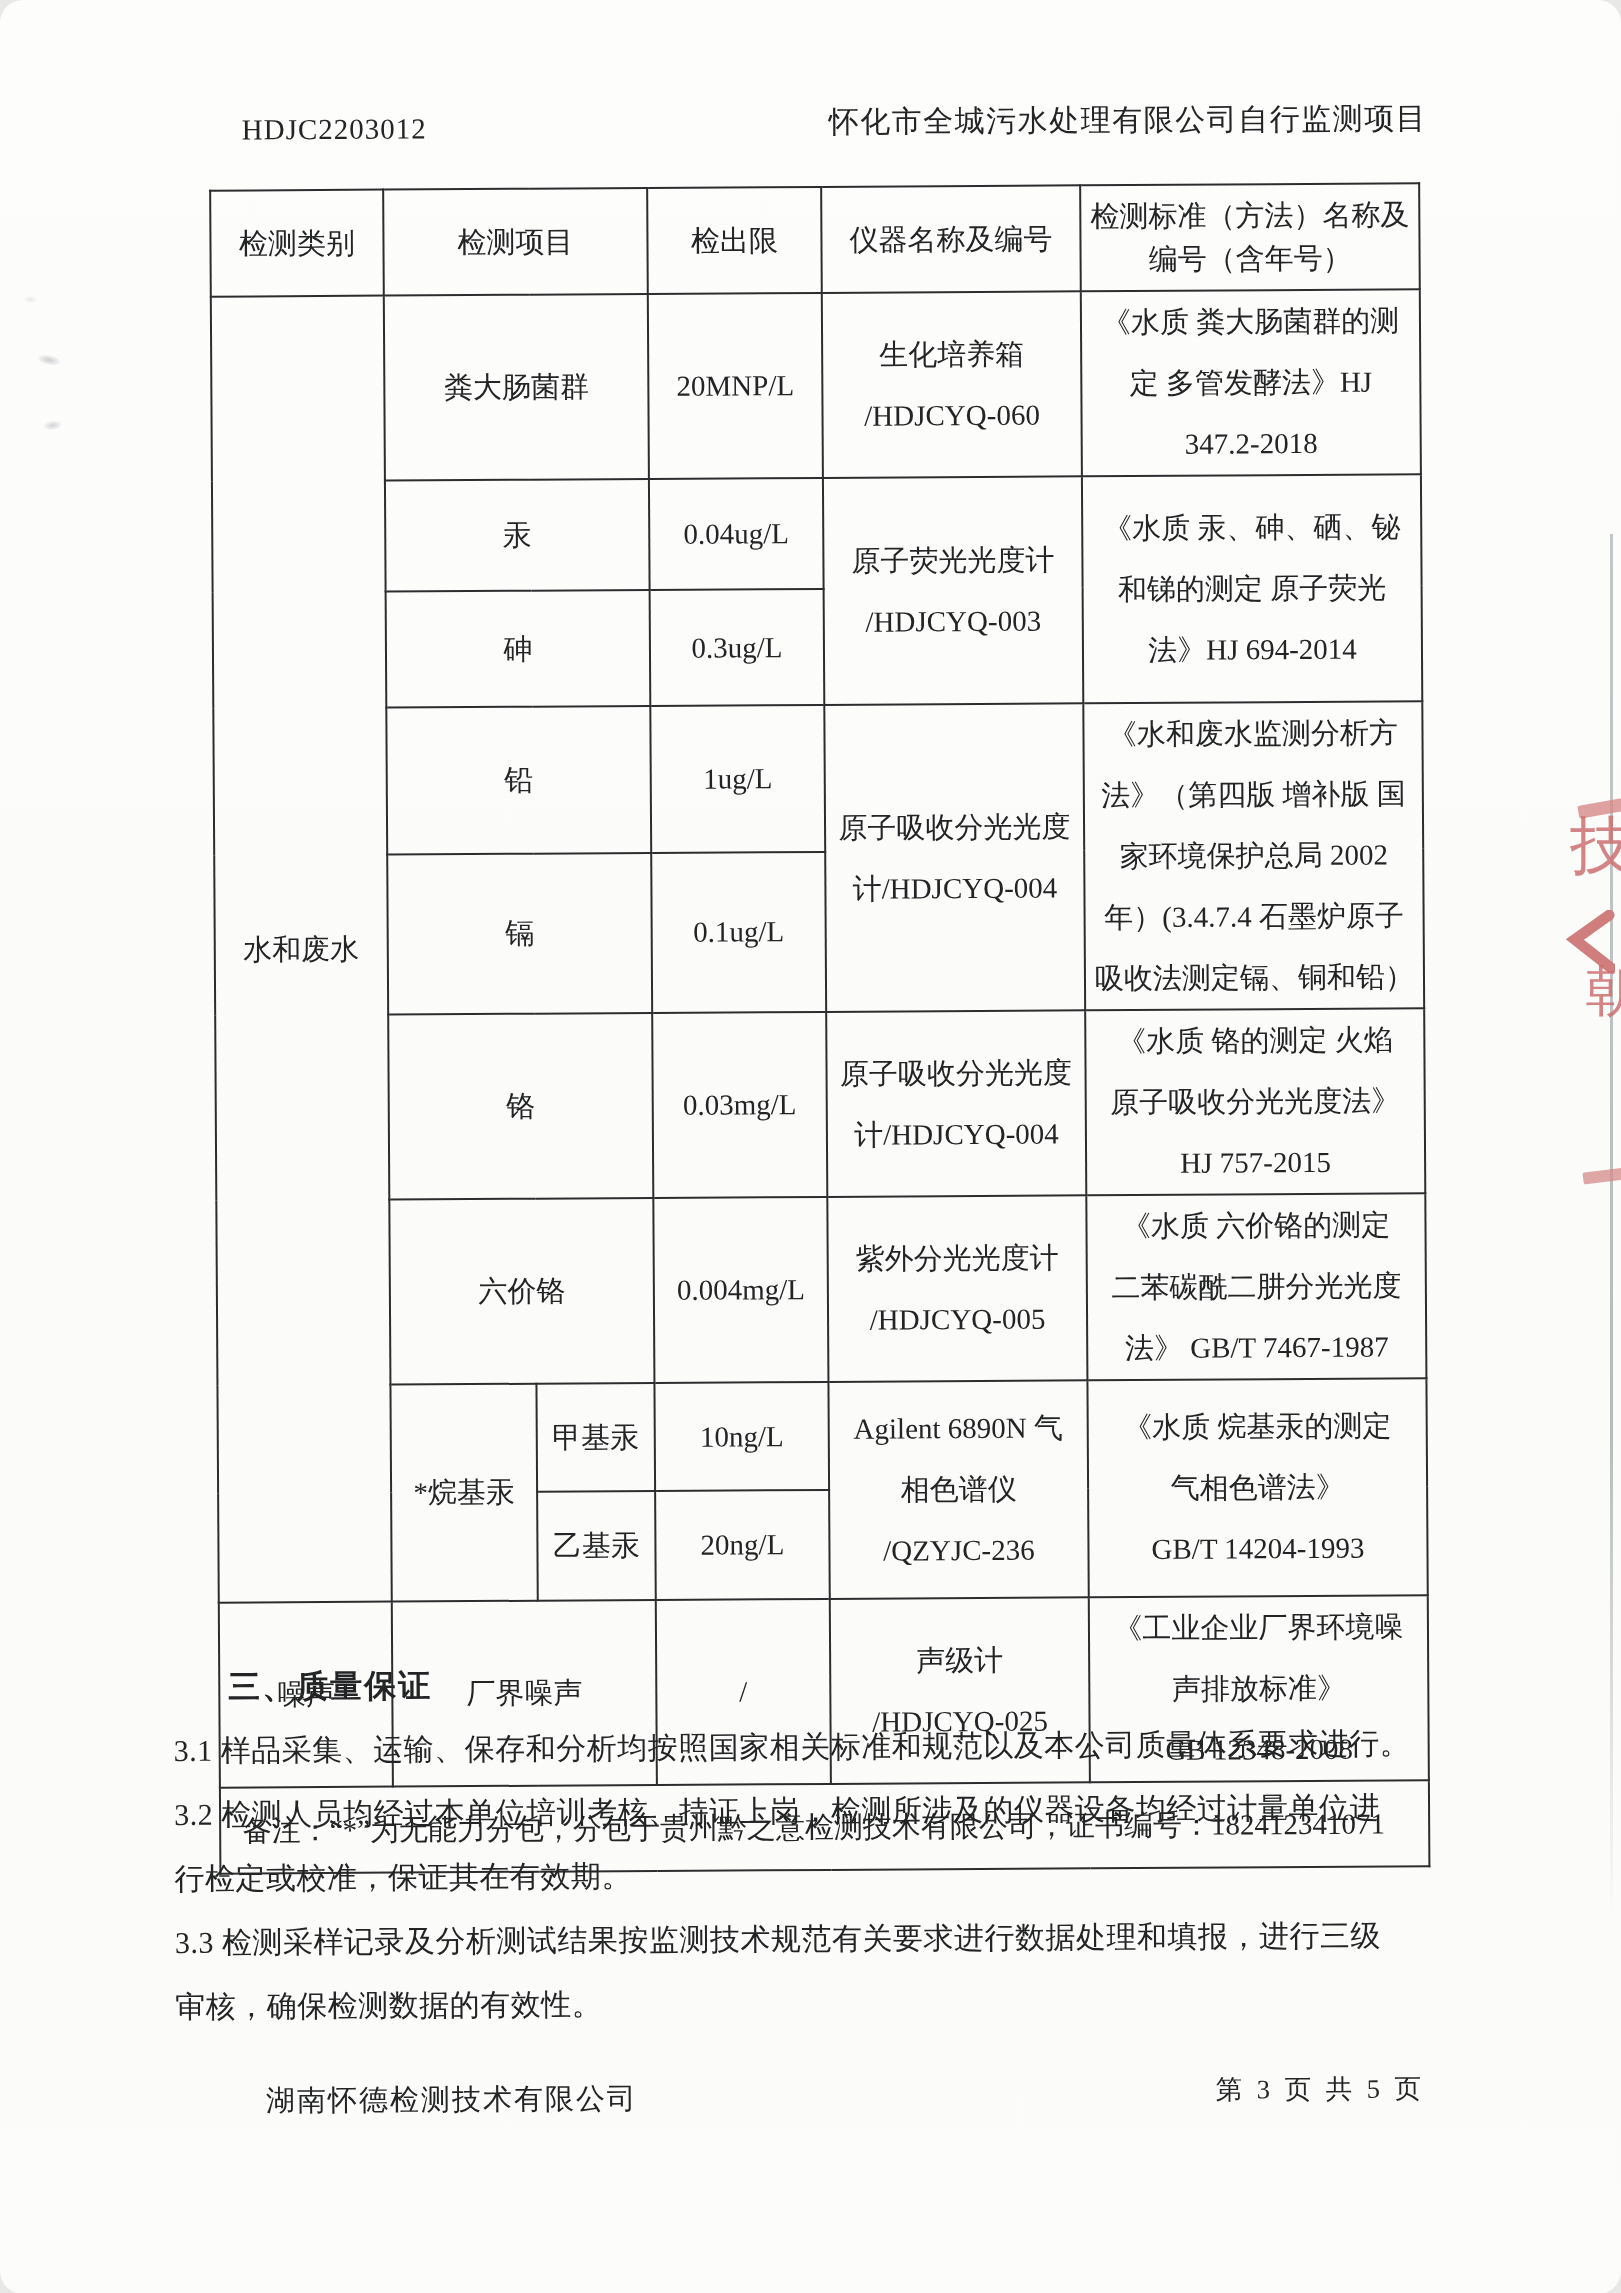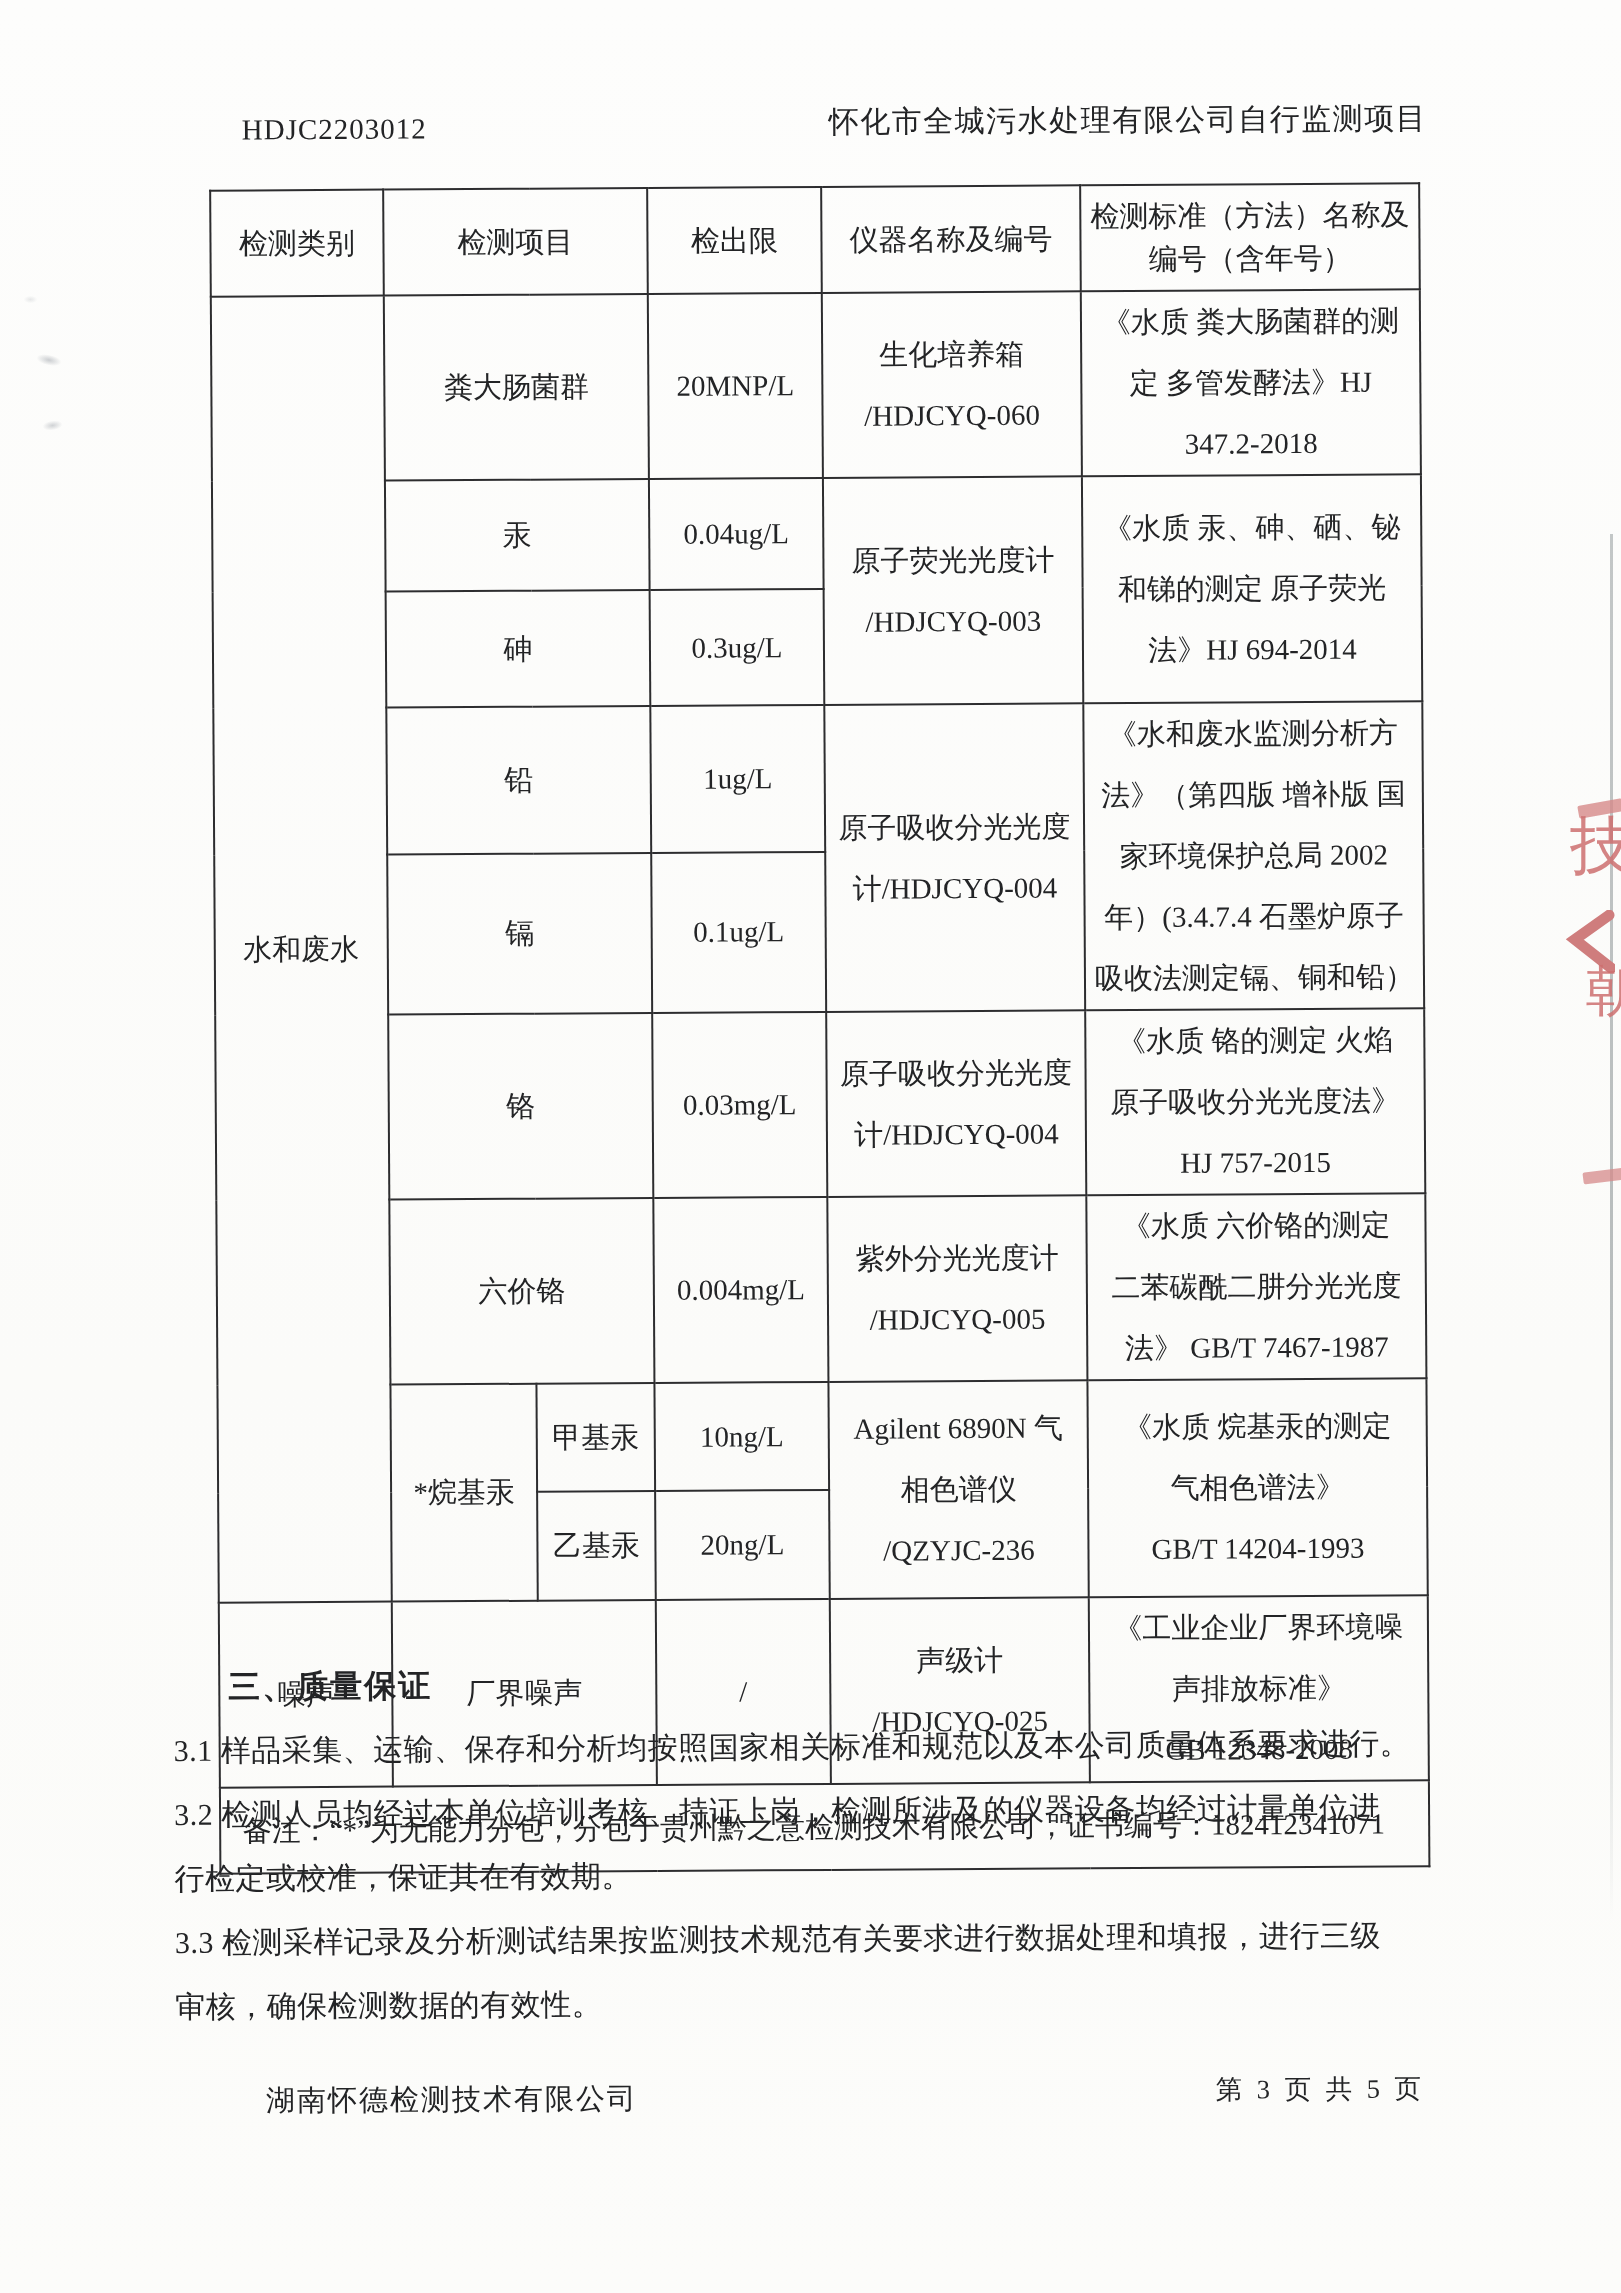--- a/index.html
+++ b/index.html
@@ -3,20 +3,21 @@
 <meta charset="utf-8">
 <style>
   html,body{margin:0;padding:0;background:#e8e8e6;}
   .sheet{
     position:relative;
     width:1621px;height:2294px;
     background:linear-gradient(180deg,#fdfdfc 0%,#fbfbf9 60%,#fcfcfa 100%);
     overflow:hidden;
     font-family:"Liberation Serif","DejaVu Serif",serif;
     color:#232426;
+    border-radius:23px;
   }
   .tilt{position:absolute;inset:0;transform:rotate(-0.35deg);transform-origin:811px 0;}
   .doc-number{position:absolute;left:241px;top:110px;font-size:29px;letter-spacing:1px;}
   .doc-title{position:absolute;left:828px;top:102px;font-size:30px;letter-spacing:1.5px;}
 
   table.report{
     position:absolute;left:208px;top:186px;
     width:1209px;border-collapse:collapse;table-layout:fixed;
   }
   table.report th,table.report td{

